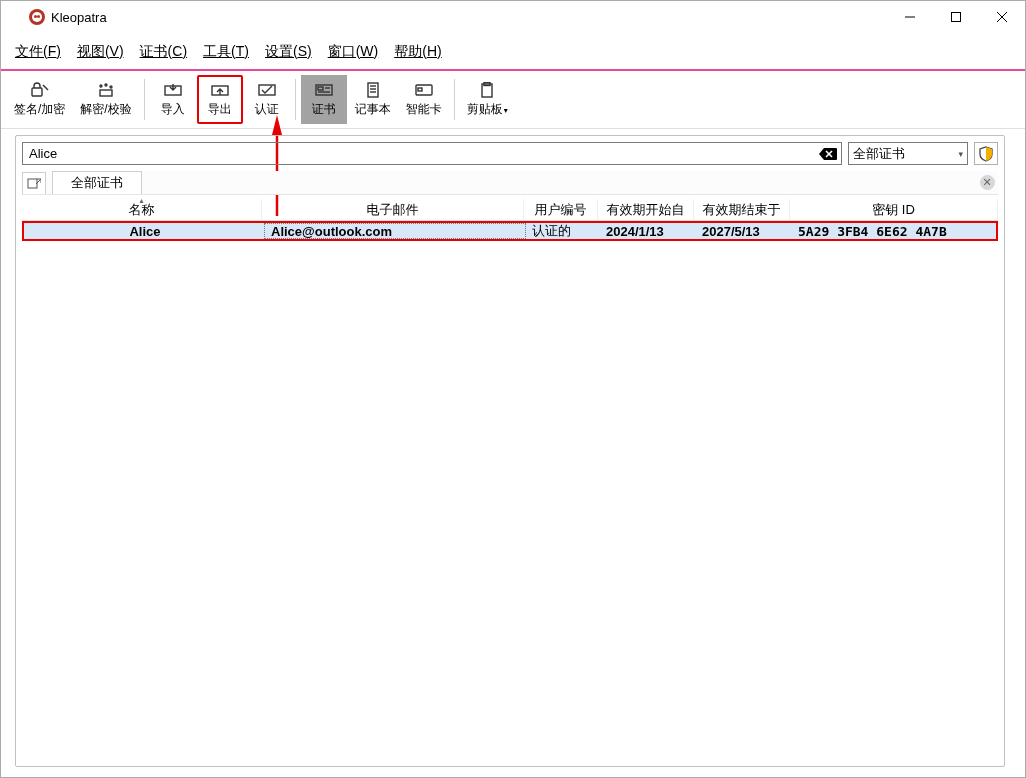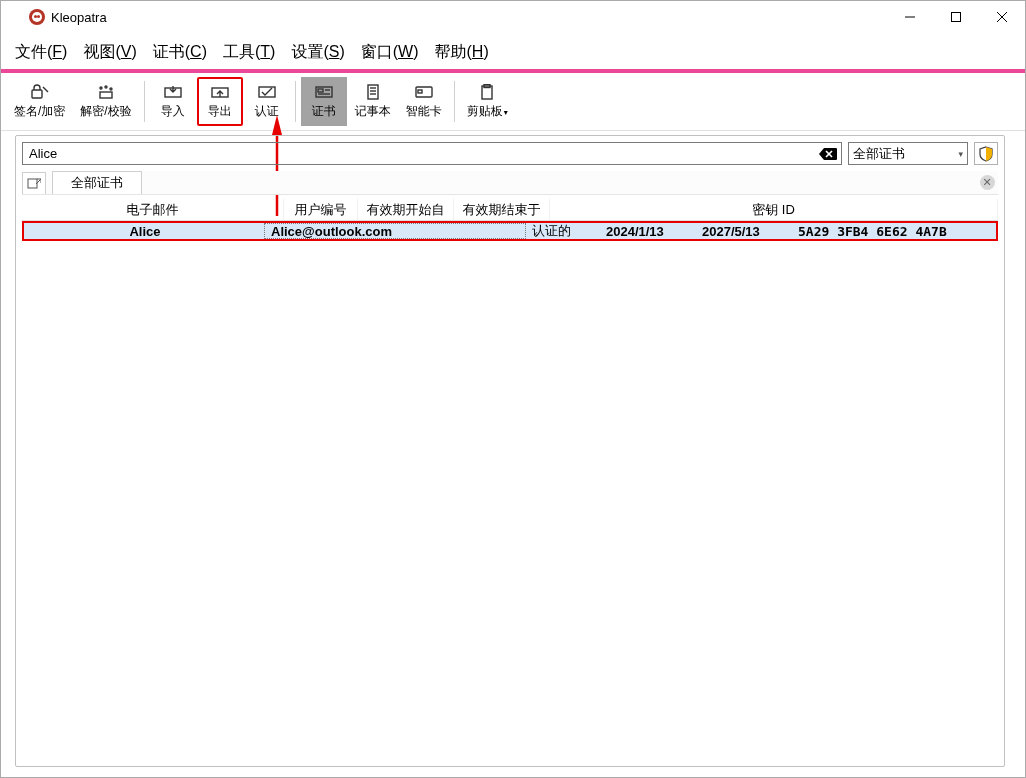--- a/index.html
+++ b/index.html
@@ -12,25 +12,25 @@
   .titlebar .appicon .inner::before, .titlebar .appicon .inner::after { content:""; position:absolute; width:3px; height:3px; background:#b63426; border-radius:50%; top:3px; }
   .titlebar .appicon .inner::before { left:2px; }
   .titlebar .appicon .inner::after { right:2px; }
   .titlebar .title { font-size: 13px; color: #000; }
   .titlebar .winbtns { margin-left: auto; display: flex; }
   .titlebar .winbtn { width: 46px; height: 32px; display: flex; align-items: center; justify-content: center; font-size: 14px; }
   .titlebar .winbtn svg { width: 12px; height: 12px; stroke: #000; stroke-width: 1; fill: none; }
 
   
   .menubar { height: 26px; display: flex; align-items: center; padding: 0 6px; margin-top: 6px; }
-  .menubar .menuitem { padding: 3px 8px; font-size: 16px; }
+  .menubar .menuitem { padding: 3px 8px; font-size: 14px; text-decoration: underline; }
   .menubar .menuitem u { text-decoration: underline; }
 
   
-  .toolbar { display: flex; align-items: stretch; border-top: 4px solid #ec4899; border-bottom: 1px solid #e0e0e0; padding: 4px 6px; gap: 1px; margin-top: 4px; background: #ffffff; }
+  .toolbar { display: flex; align-items: stretch; border-top: 2px solid #ec4899; border-bottom: 1px solid #e0e0e0; padding: 4px 6px; gap: 1px; margin-top: 4px; background: #ffffff; }
   .toolbar .tbtn { display: flex; flex-direction: column; align-items: center; justify-content: center; padding: 4px 6px; min-width: 46px; border: 1px solid transparent; }
   .toolbar .tbtn.highlight-red { border: 2px solid #e60000; border-radius: 2px; }
   .toolbar .tbtn.active { background: #a3a3a3; }
   .toolbar .tbtn .ticon { width: 22px; height: 18px; display: flex; align-items: center; justify-content: center; margin-bottom: 2px; color: #333; }
   .toolbar .tbtn .ticon svg { stroke: #333; fill: none; stroke-width: 1.4; }
   .toolbar .tbtn .tlabel { font-size: 12px; white-space: nowrap; }
   .toolbar .sep { width: 1px; background: #d0d0d0; margin: 4px 4px; }
 
   
   .red-arrow { position: absolute; left: 271px; top: 120px; pointer-events: none; }
@@ -259,20 +259,23 @@
     <div class="tab">
       <span>全部证书</span>
     </div>
     <div class="closetab">
       <div class="circ">✕</div>
     </div>
   </div>
 
   <div class="tablewrap">
     <div class="theadrow">
+      <div class="th col-name sortup">
+          <span>名称</span>
+        </div>
       <div class="th col-email">
           <span>电子邮件</span>
         </div>
       <div class="th col-userid">
           <span>用户编号</span>
         </div>
       <div class="th col-from">
           <span>有效期开始自</span>
         </div>
       <div class="th col-to">

